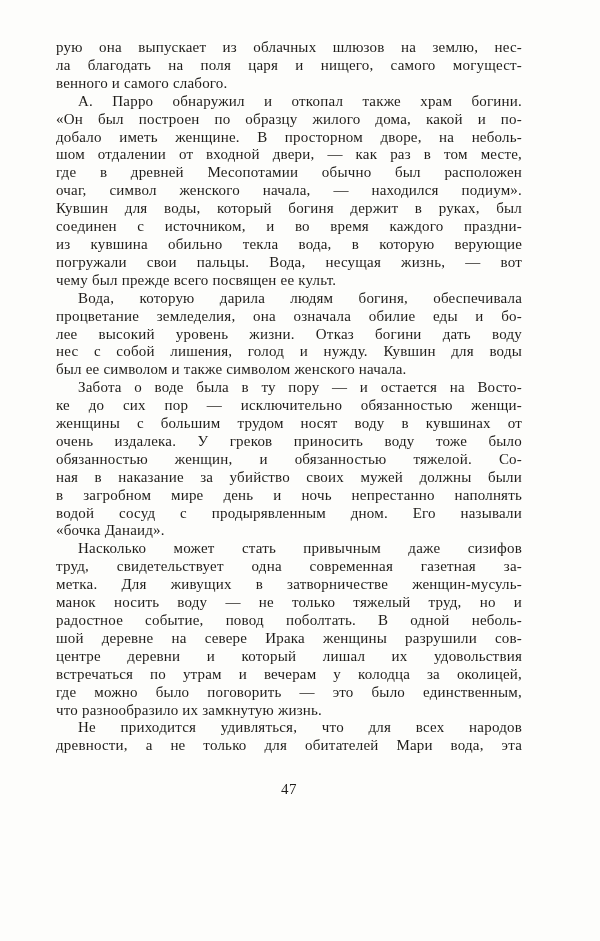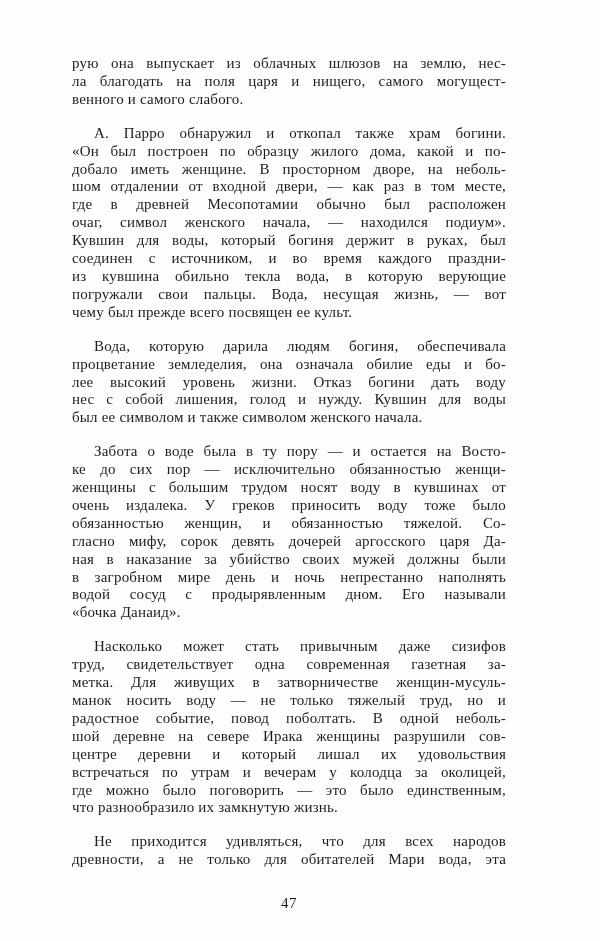--- a/index.html
+++ b/index.html
@@ -17,21 +17,21 @@
     padding: 39px 78px 0 56px;
     position: relative;
     background: #fdfdfb;
     color: #1f1d1a;
   }
   .text-block {
     font-size: 15px;
     line-height: 17.9px;
     letter-spacing: 0.2px;
   }
-  .para { margin: 16px; padding: 0; }
+  .para { margin: 0; padding: 0; }
   .para.indent > .line:first-child { text-indent: 22px; }
   .line {
     display: block;
     text-align: justify;
     text-align-last: justify;
     white-space: normal;
   }
   .line.last { text-align-last: left; }
   .page-number {
     margin-top: 26px;
@@ -70,21 +70,20 @@
         <span class="line">лее высокий уровень жизни. Отказ богини дать воду</span>
         <span class="line">нес с собой лишения, голод и нужду. Кувшин для воды</span>
         <span class="line last">был ее символом и также символом женского начала.</span>
       </p>
       <p class="para indent">
         <span class="line">Забота о воде была в ту пору — и остается на Восто-</span>
         <span class="line">ке до сих пор — исключительно обязанностью женщи-</span>
         <span class="line">женщины с большим трудом носят воду в кувшинах от</span>
         <span class="line">очень издалека. У греков приносить воду тоже было</span>
         <span class="line">обязанностью женщин, и обязанностью тяжелой. Со-</span>
-        <span class="line">гласно мифу, сорок девять дочерей аргосского царя Да-</span>
         <span class="line">ная в наказание за убийство своих мужей должны были</span>
         <span class="line">в загробном мире день и ночь непрестанно наполнять</span>
         <span class="line">водой сосуд с продырявленным дном. Его называли</span>
         <span class="line last">«бочка Данаид».</span>
       </p>
       <p class="para indent">
         <span class="line">Насколько может стать привычным даже сизифов</span>
         <span class="line">труд, свидетельствует одна современная газетная за-</span>
         <span class="line">метка. Для живущих в затворничестве женщин-мусуль-</span>
         <span class="line">манок носить воду — не только тяжелый труд, но и</span>

